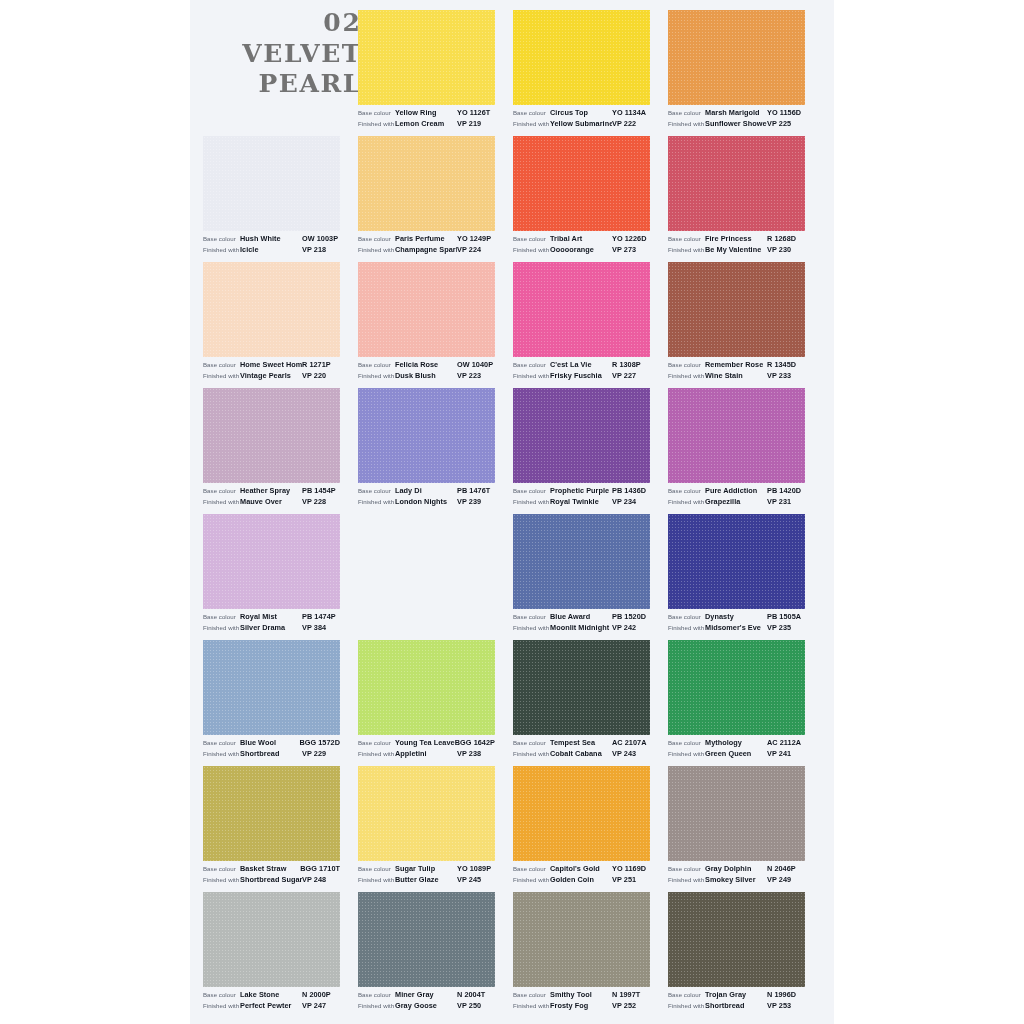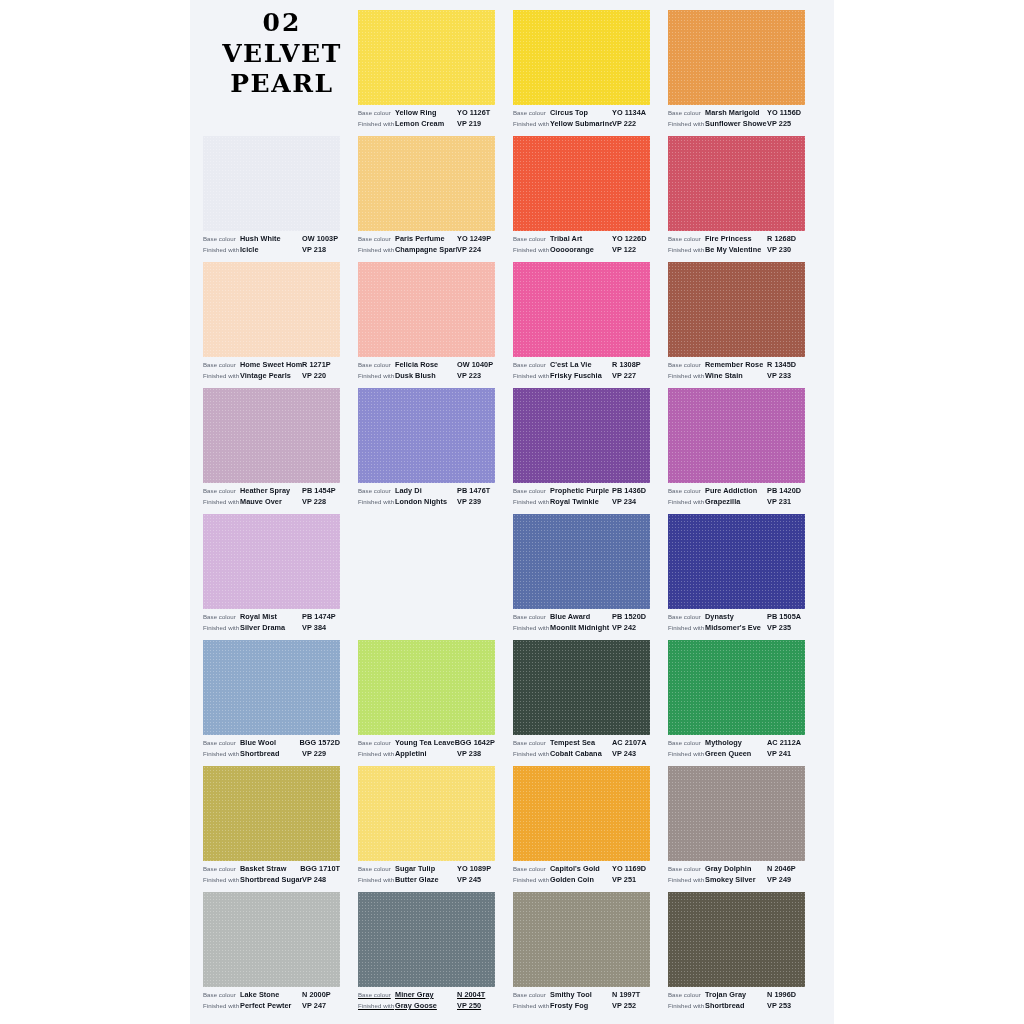--- a/index.html
+++ b/index.html
@@ -15,24 +15,24 @@
     background:#f2f4f8;
   }
   .grid{
     position:absolute;
     left:0; top:0; width:644px; height:1024px;
   }
   .title{
     position:absolute;
     left:12px; top:8px;
     width:160px;
-    text-align:center;
+    text-align:right;
     font-family:"DejaVu Serif", serif;
     font-weight:700;
-    color:#000000;
+    color:#737373;
     font-size:25px;
     line-height:1.22;
     letter-spacing:1.6px;
   }
   .title .num{ letter-spacing:2px; }
 
   .cell{
     position:absolute;
     width:137px;
   }
@@ -177,21 +177,21 @@
         <div class="swatch" style="background: rgb(240, 90, 60);"></div>
         <div class="labels">
           <div class="lrow">
             <span class="lead">Base colour</span>
             <span class="nm">Tribal Art</span>
             <span class="code">YO 1226D</span>
           </div>
           <div class="lrow">
             <span class="lead">Finished with</span>
             <span class="nm">Ooooorange</span>
-            <span class="code">VP 122</span>
+            <span class="code">VP 273</span>
           </div>
         </div>
       </div>
       <div class="cell" style="left: 478px; top: 136px;">
         <div class="swatch" style="background: rgb(207, 84, 102);"></div>
         <div class="labels">
           <div class="lrow">
             <span class="lead">Base colour</span>
             <span class="nm">Fire Princess</span>
             <span class="code">R 1268D</span>
@@ -496,21 +496,21 @@
             <span class="nm">Lake Stone</span>
             <span class="code">N 2000P</span>
           </div>
           <div class="lrow">
             <span class="lead">Finished with</span>
             <span class="nm">Perfect Pewter</span>
             <span class="code">VP 247</span>
           </div>
         </div>
       </div>
-      <div class="cell" style="left: 168px; top: 892px; text-decoration: underline;">
+      <div class="cell" style="left: 168px; top: 892px;">
         <div class="swatch" style="background: rgb(107, 122, 130);"></div>
         <div class="labels">
           <div class="lrow">
             <span class="lead">Base colour</span>
             <span class="nm">Miner Gray</span>
             <span class="code">N 2004T</span>
           </div>
           <div class="lrow">
             <span class="lead">Finished with</span>
             <span class="nm">Gray Goose</span>

